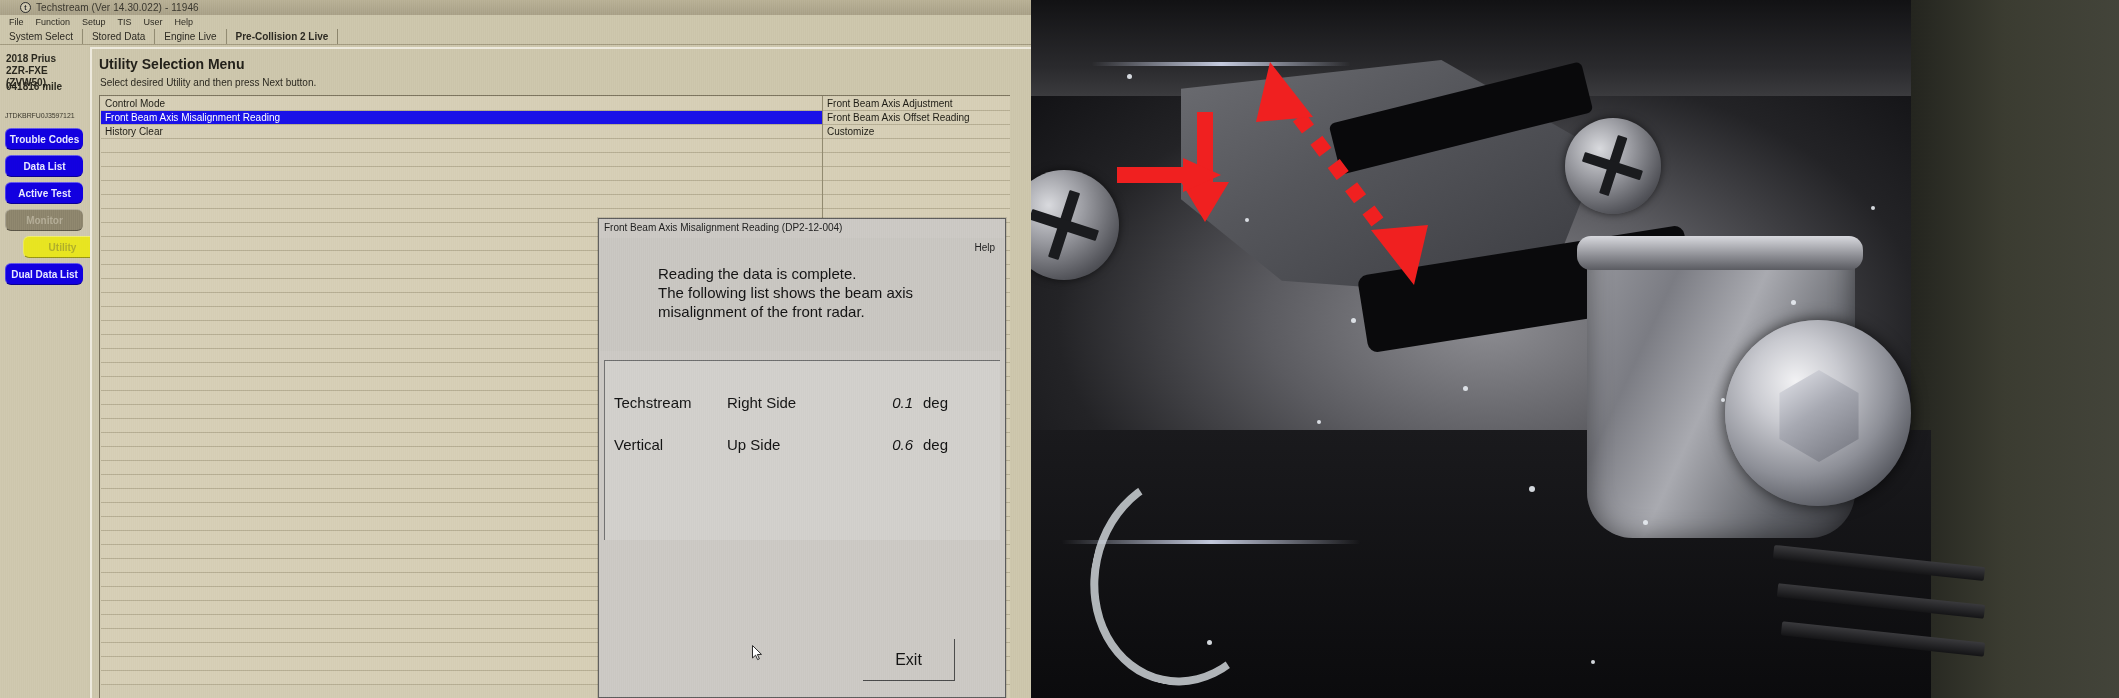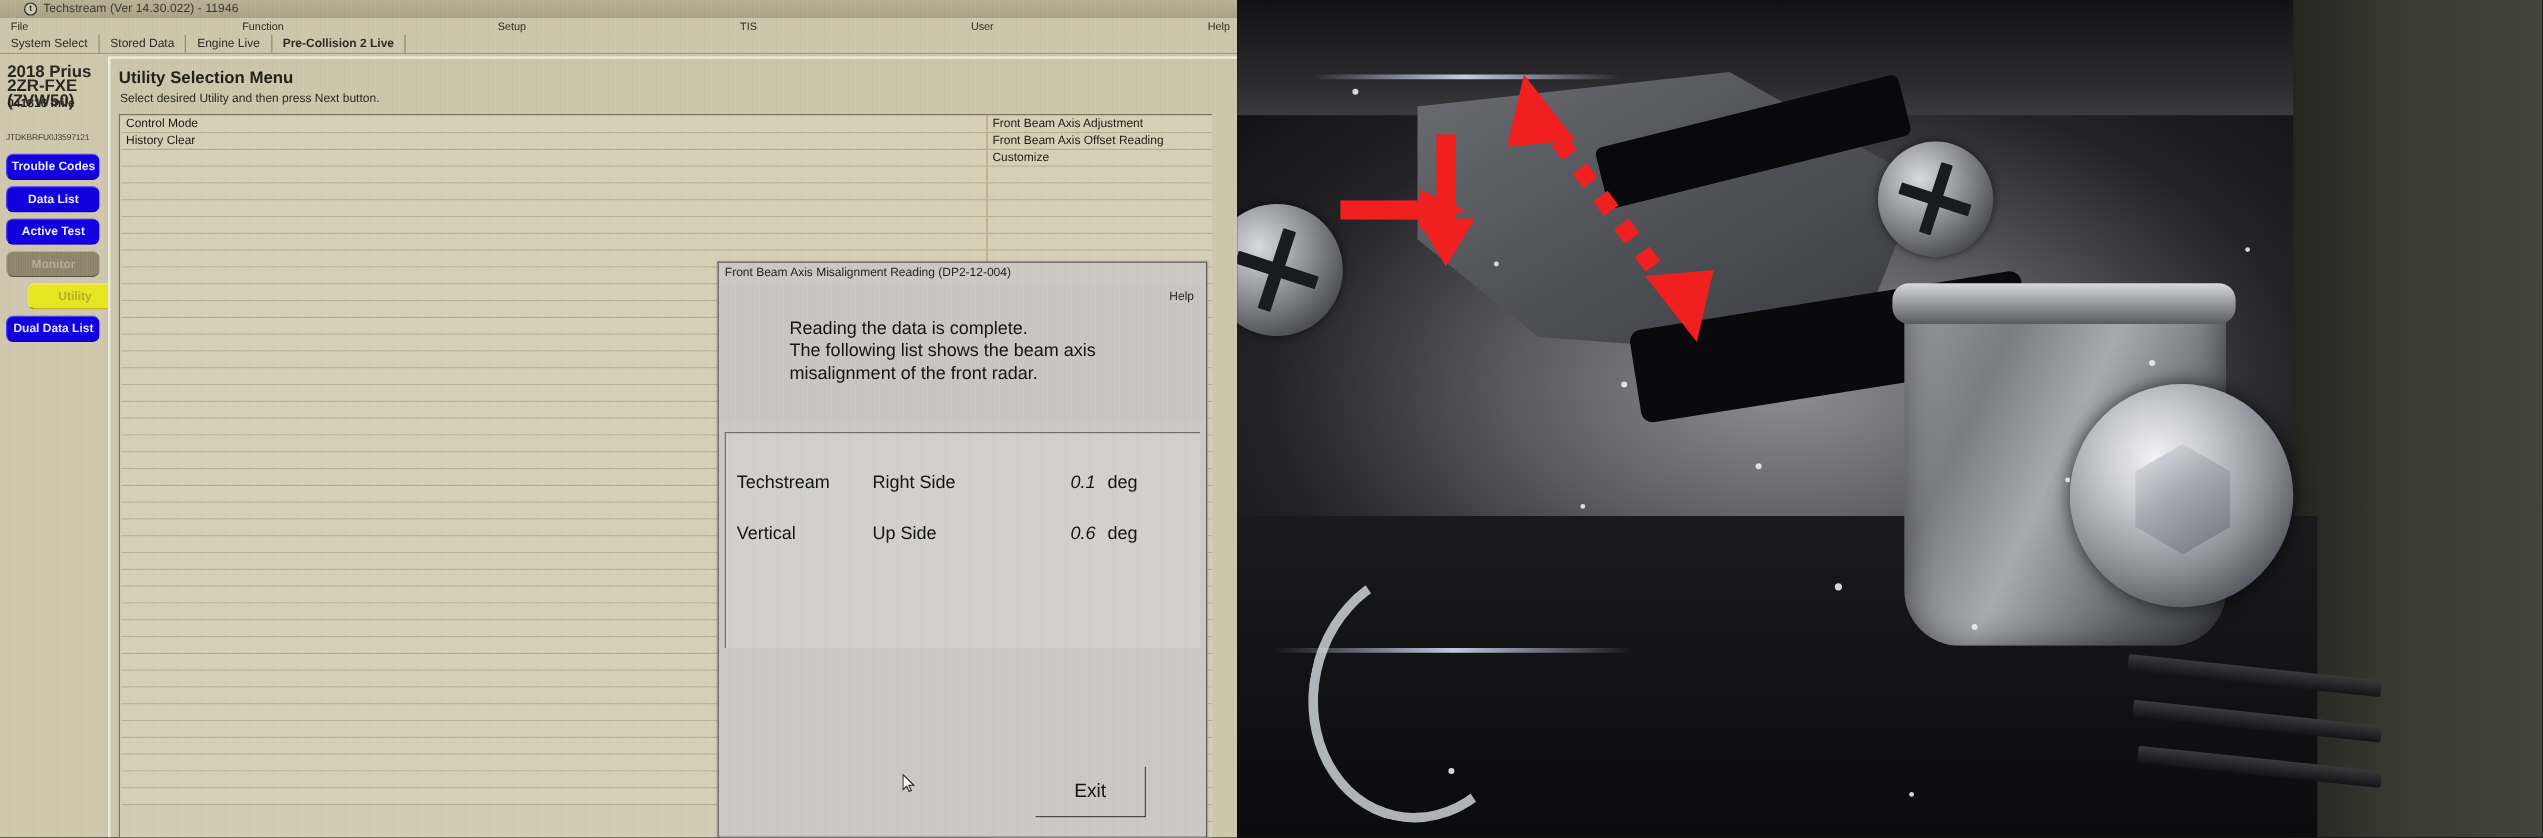--- a/index.html
+++ b/index.html
@@ -33,21 +33,20 @@
     font-size:7px;color:#2b2b2b;font-weight:bold;line-height:1;
     background:#cfc8b0;
   }
   .title-text{font-size:10px;color:#3a372e;letter-spacing:.1px;white-space:nowrap;}
 
   
   .menubar{
     position:absolute;left:0;top:15px;width:1031px;height:14px;
     background:#cdc6ac;display:flex;align-items:center;gap:0px;padding-left:3px;
     box-sizing:border-box;
-    justify-content:space-between;
   }
   .menubar .mi{font-size:9px;color:#2c2a22;padding:0 6px;white-space:nowrap;}
 
   
   .tabstrip{
     position:absolute;left:0;top:29px;width:1031px;height:15px;
     background:#cdc6ac;display:flex;align-items:stretch;
     border-bottom:1px solid #9e9madd;
   }
   .tab{
@@ -59,21 +58,21 @@
     position:absolute;left:0;top:44px;width:1031px;height:1px;background:#a39b80;
   }
 
   
   .sidebar{
     position:absolute;left:0;top:45px;width:88px;height:653px;
     background:#cfc8ae;box-sizing:border-box;padding:0 5px;
   }
   .veh-name{
     position:absolute;left:6px;top:8px;width:80px;
-    font-size:14px;font-weight:bold;color:#2a281f;line-height:12px;
+    font-size:10px;font-weight:bold;color:#2a281f;line-height:12px;
   }
   .veh-odo{
     position:absolute;left:6px;top:36px;
     font-size:10px;font-weight:bold;color:#2a281f;
   }
   .veh-vin{
     position:absolute;left:5px;top:67px;
     font-size:7px;color:#3a372c;letter-spacing:-0.1px;white-space:nowrap;
   }
   .sb-btns{position:absolute;left:5px;top:83px;width:78px;}
@@ -340,20 +339,21 @@
 
     <div class="mainpanel">
       <div class="mp-heading">Utility Selection Menu</div>
       <div class="mp-sub">Select desired Utility and then press Next button.</div>
 
       <div class="listbox">
         <div class="lb-vdiv"></div>
 
         <div class="lb-col left">
           <div class="lb-row">Control Mode</div>
+          <div class="lb-row sel">Front Beam Axis Misalignment Reading</div>
           <div class="lb-row">History Clear</div>
           <div class="lb-row blank"></div>
           <div class="lb-row blank"></div>
           <div class="lb-row blank"></div>
           <div class="lb-row blank"></div>
           <div class="lb-row blank"></div>
           <div class="lb-row blank"></div>
           <div class="lb-row blank"></div>
           <div class="lb-row blank"></div>
           <div class="lb-row blank"></div>

